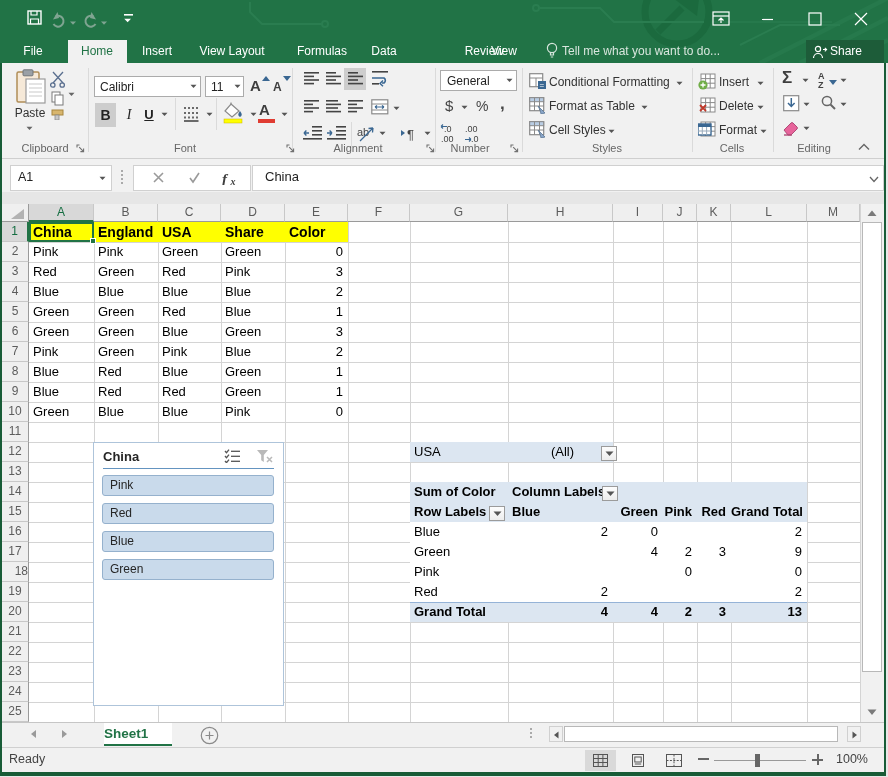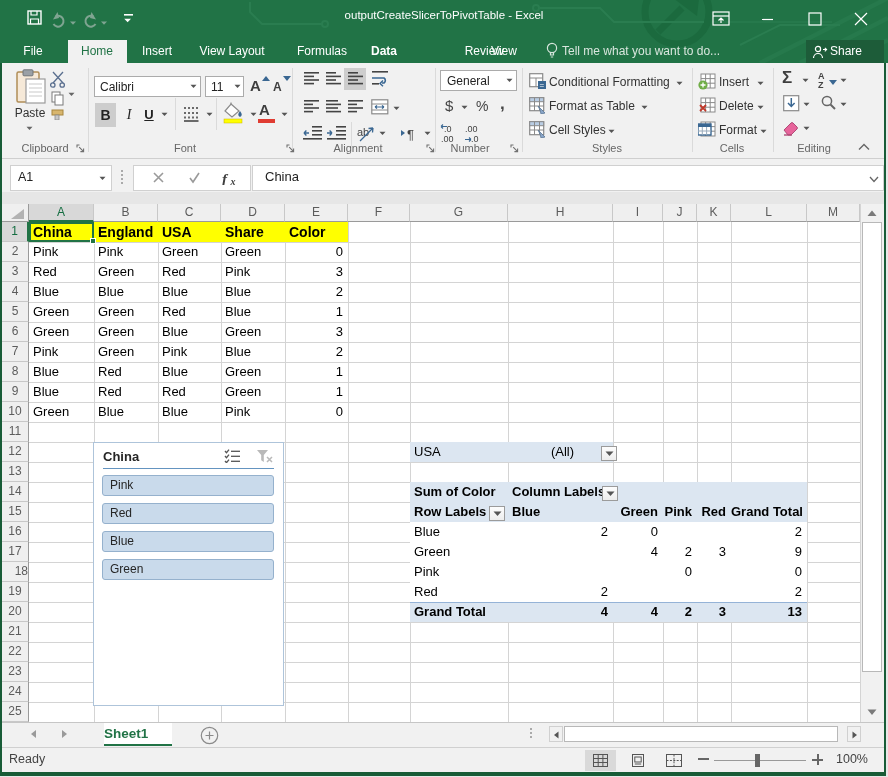--- a/index.html
+++ b/index.html
@@ -42,38 +42,37 @@
 <g stroke="#7fa491" stroke-width="2" fill="none">
 <path d="M67.5 7.5 a5.4 5.4 0 1 0 2 7.5"></path>
 </g>
 <path d="M65.5 3 l-1.5 6 l6 1.5 z" fill="#7fa491"></path>
 <path d="M75 12.5 l3 3.2 l3 -3.2 z" fill="#7fa491"></path>
 <g fill="#fff">
         <rect x="98" y="5" width="9" height="1.6"></rect>
         <path d="M98 9.5 l4.5 4.5 l4.5 -4.5 z" transform="scale(0.75) translate(33,3.6)"></path>
       </g>
 </svg>
-<div style="position:absolute;left:0;top:9px;width:888px;text-align:center;font-size:11.5px;color:#fff;">outputCreateSlicerToPivotTable - Excel</div>
 <svg style="position:absolute;left:706px;top:10px" width="170" height="20" viewBox="0 0 170 20">
 <g fill="none" stroke="#fff" stroke-width="1.2">
 <rect x="7" y="2" width="16" height="13"></rect>
         <line x1="7" y1="6" x2="23" y2="6"></line>
 <path d="M15 13 v-4.5 M12.5 10.5 L15 8 l2.5 2.5"></path>
 <line x1="56" y1="9.5" x2="67" y2="9.5"></line>
 <rect x="103" y="3" width="12" height="12"></rect>
 <path d="M149 3 l12 12 M161 3 l-12 12"></path>
 </g>
 </svg>
 <div style="position:absolute;left:68px;top:40px;width:59px;height:23px;background:#f1f1f1;"></div>
 <div style="position:absolute;left:-27px;top:44px;width:120px;text-align:center;font-size:12px;color:#fff;">File</div>
 <div style="position:absolute;left:37px;top:44px;width:120px;text-align:center;font-size:12px;color:#217346;">Home</div>
 <div style="position:absolute;left:97px;top:44px;width:120px;text-align:center;font-size:12px;color:#fff;">Insert</div>
 <div style="position:absolute;left:172px;top:44px;width:120px;text-align:center;font-size:12px;color:#fff;">View Layout</div>
 <div style="position:absolute;left:262px;top:44px;width:120px;text-align:center;font-size:12px;color:#fff;">Formulas</div>
-<div style="position:absolute;left:324px;top:44px;width:120px;text-align:center;font-size:12px;color:#fff;font-weight:bold;">Data</div>
+<div style="position:absolute;left:324px;top:44px;width:120px;text-align:center;font-size:12px;color:#fff;">Data</div>
 <div style="position:absolute;left:384px;top:44px;width:120px;text-align:right;font-size:12px;color:#fff;">Review</div>
 <div style="position:absolute;left:444px;top:44px;width:120px;text-align:center;font-size:12px;color:#fff;">View</div>
 <svg style="position:absolute;left:545px;top:42px" width="14" height="18" viewBox="0 0 14 18">
 <g fill="none" stroke="#d6e5dc" stroke-width="1.2">
 <circle cx="7" cy="6" r="4.6"></circle>
         <path d="M5.5 10.5 v2.5 h3 v-2.5 M5.8 15 h2.4"></path>
 </g>
     </svg>
 <div style="position:absolute;left:562px;top:44px;font-size:12px;color:#d9e6de;">Tell me what you want to do...</div>
 <div style="position:absolute;left:806px;top:40px;width:78px;height:23px;background:#1d5c39;"></div>

